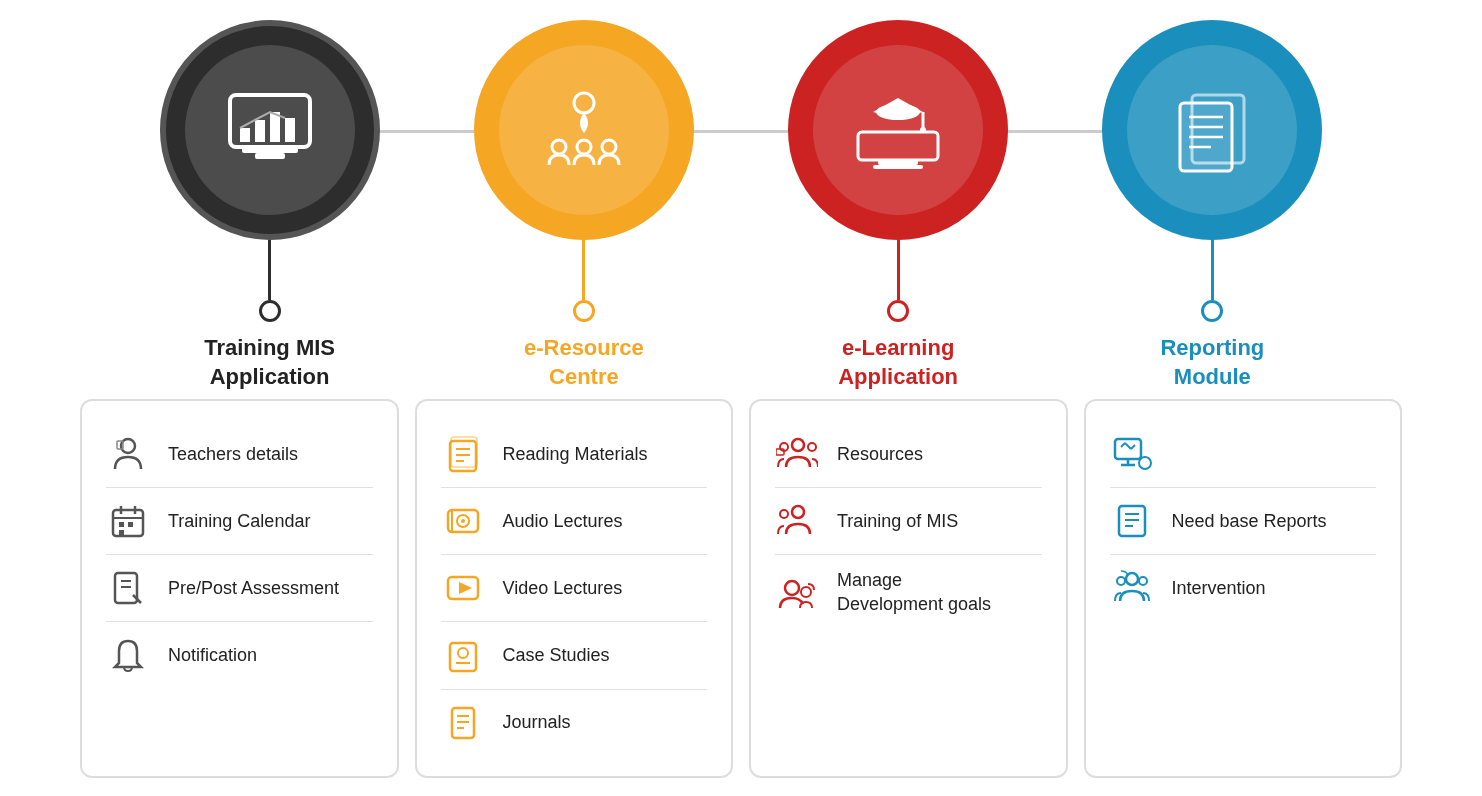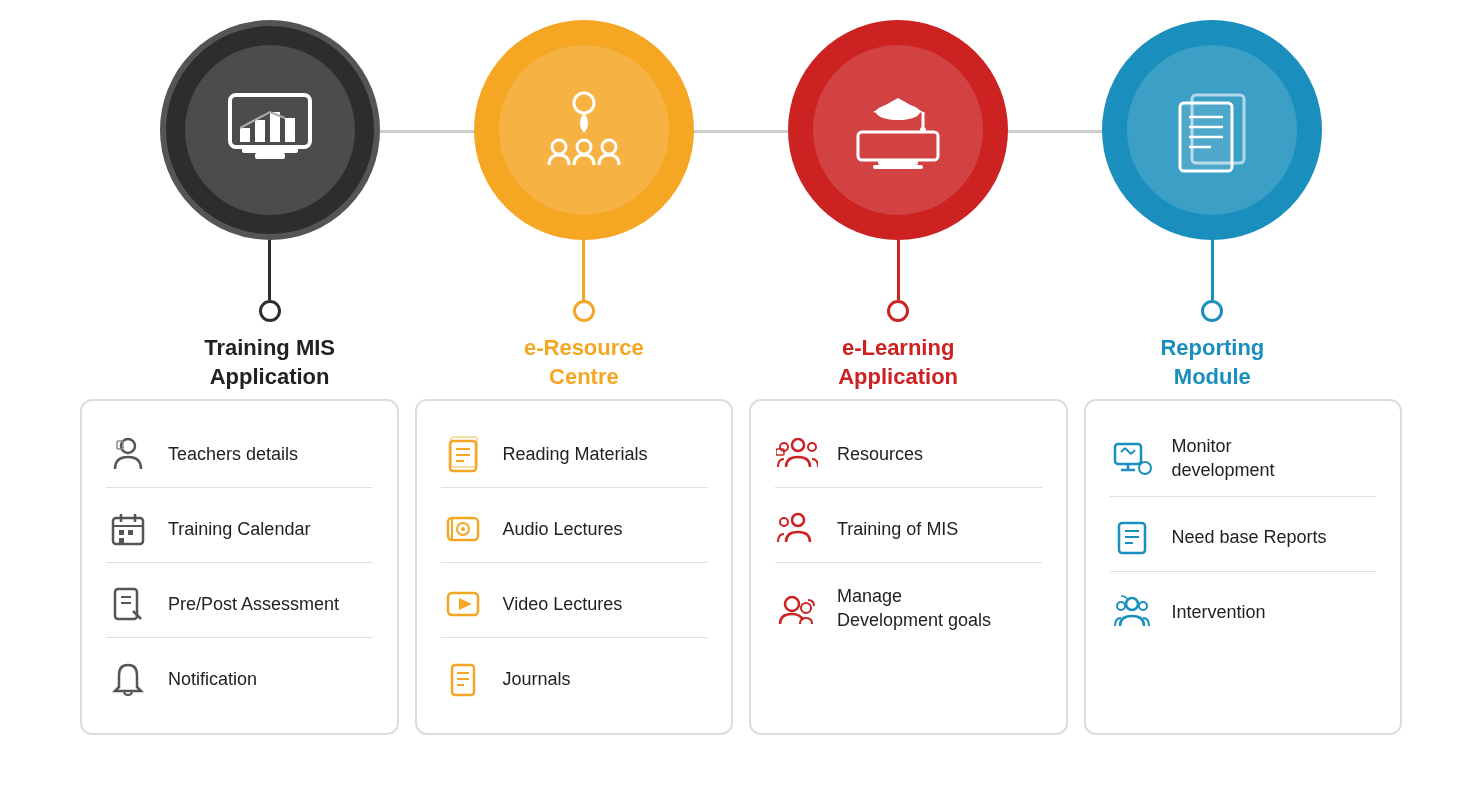--- a/index.html
+++ b/index.html
@@ -74,21 +74,21 @@
       margin-top: 8px;
       gap: 16px;
     }
     .card {
       flex: 1;
       border: 2px solid #ddd;
       border-radius: 12px;
       padding: 20px 24px;
       display: flex;
       flex-direction: column;
-      gap: 8px;
+      gap: 0;
     }
     .card-item {
       display: flex;
       align-items: center;
       padding: 14px 0;
       border-bottom: 1.5px solid #e0e0e0;
       gap: 18px;
     }
     .card-item:last-child {
       border-bottom: none;
@@ -342,20 +342,30 @@
           <svg width="38" height="38" viewBox="0 0 38 38">
               <rect x="4" y="8" width="30" height="22" rx="4" fill="none" stroke="#f5a623" stroke-width="2.5"></rect>
               <polygon points="15,13 28,19 15,25" fill="#f5a623"></polygon>
             </svg>
         </div>
         <div class="item-label">Video Lectures</div>
       </div>
       <div class="card-item">
         <div class="item-icon" style="color:#f5a623;">
           <svg width="38" height="38" viewBox="0 0 38 38">
+              <rect x="6" y="6" width="26" height="28" rx="3" fill="none" stroke="#f5a623" stroke-width="2.5"></rect>
+              <circle cx="19" cy="16" r="5" fill="none" stroke="#f5a623" stroke-width="2"></circle>
+              <line x1="12" y1="26" x2="26" y2="26" stroke="#f5a623" stroke-width="2"></line>
+            </svg>
+        </div>
+        <div class="item-label">Case Studies</div>
+      </div>
+      <div class="card-item">
+        <div class="item-icon" style="color:#f5a623;">
+          <svg width="38" height="38" viewBox="0 0 38 38">
               <rect x="8" y="4" width="22" height="30" rx="3" fill="none" stroke="#f5a623" stroke-width="2.5"></rect>
               <line x1="13" y1="12" x2="25" y2="12" stroke="#f5a623" stroke-width="2"></line>
               <line x1="13" y1="18" x2="25" y2="18" stroke="#f5a623" stroke-width="2"></line>
               <line x1="13" y1="24" x2="20" y2="24" stroke="#f5a623" stroke-width="2"></line>
             </svg>
         </div>
         <div class="item-label">Journals</div>
       </div>
     </div>
 
@@ -405,21 +415,20 @@
           <svg width="42" height="38" viewBox="0 0 42 38">
               <rect x="4" y="4" width="26" height="20" rx="3" fill="none" stroke="#1a8fbd" stroke-width="2.5"></rect>
               <line x1="17" y1="24" x2="17" y2="30" stroke="#1a8fbd" stroke-width="2.5"></line>
               <line x1="10" y1="30" x2="24" y2="30" stroke="#1a8fbd" stroke-width="2.5"></line>
               <circle cx="34" cy="28" r="6" fill="none" stroke="#1a8fbd" stroke-width="2"></circle>
               <line x1="10" y1="12" x2="14" y2="8" stroke="#1a8fbd" stroke-width="2"></line>
               <line x1="14" y1="8" x2="20" y2="14" stroke="#1a8fbd" stroke-width="2"></line>
               <line x1="20" y1="14" x2="24" y2="10" stroke="#1a8fbd" stroke-width="2"></line>
             </svg>
         </div>
-        <div class="item-label">Monitor<br>development</div>
       </div>
       <div class="card-item">
         <div class="item-icon" style="color:#1a8fbd;">
           <svg width="38" height="38" viewBox="0 0 38 38">
               <rect x="6" y="4" width="26" height="30" rx="3" fill="none" stroke="#1a8fbd" stroke-width="2.5"></rect>
               <line x1="12" y1="12" x2="26" y2="12" stroke="#1a8fbd" stroke-width="2"></line>
               <line x1="12" y1="18" x2="26" y2="18" stroke="#1a8fbd" stroke-width="2"></line>
               <line x1="12" y1="24" x2="20" y2="24" stroke="#1a8fbd" stroke-width="2"></line>
             </svg>
         </div>

